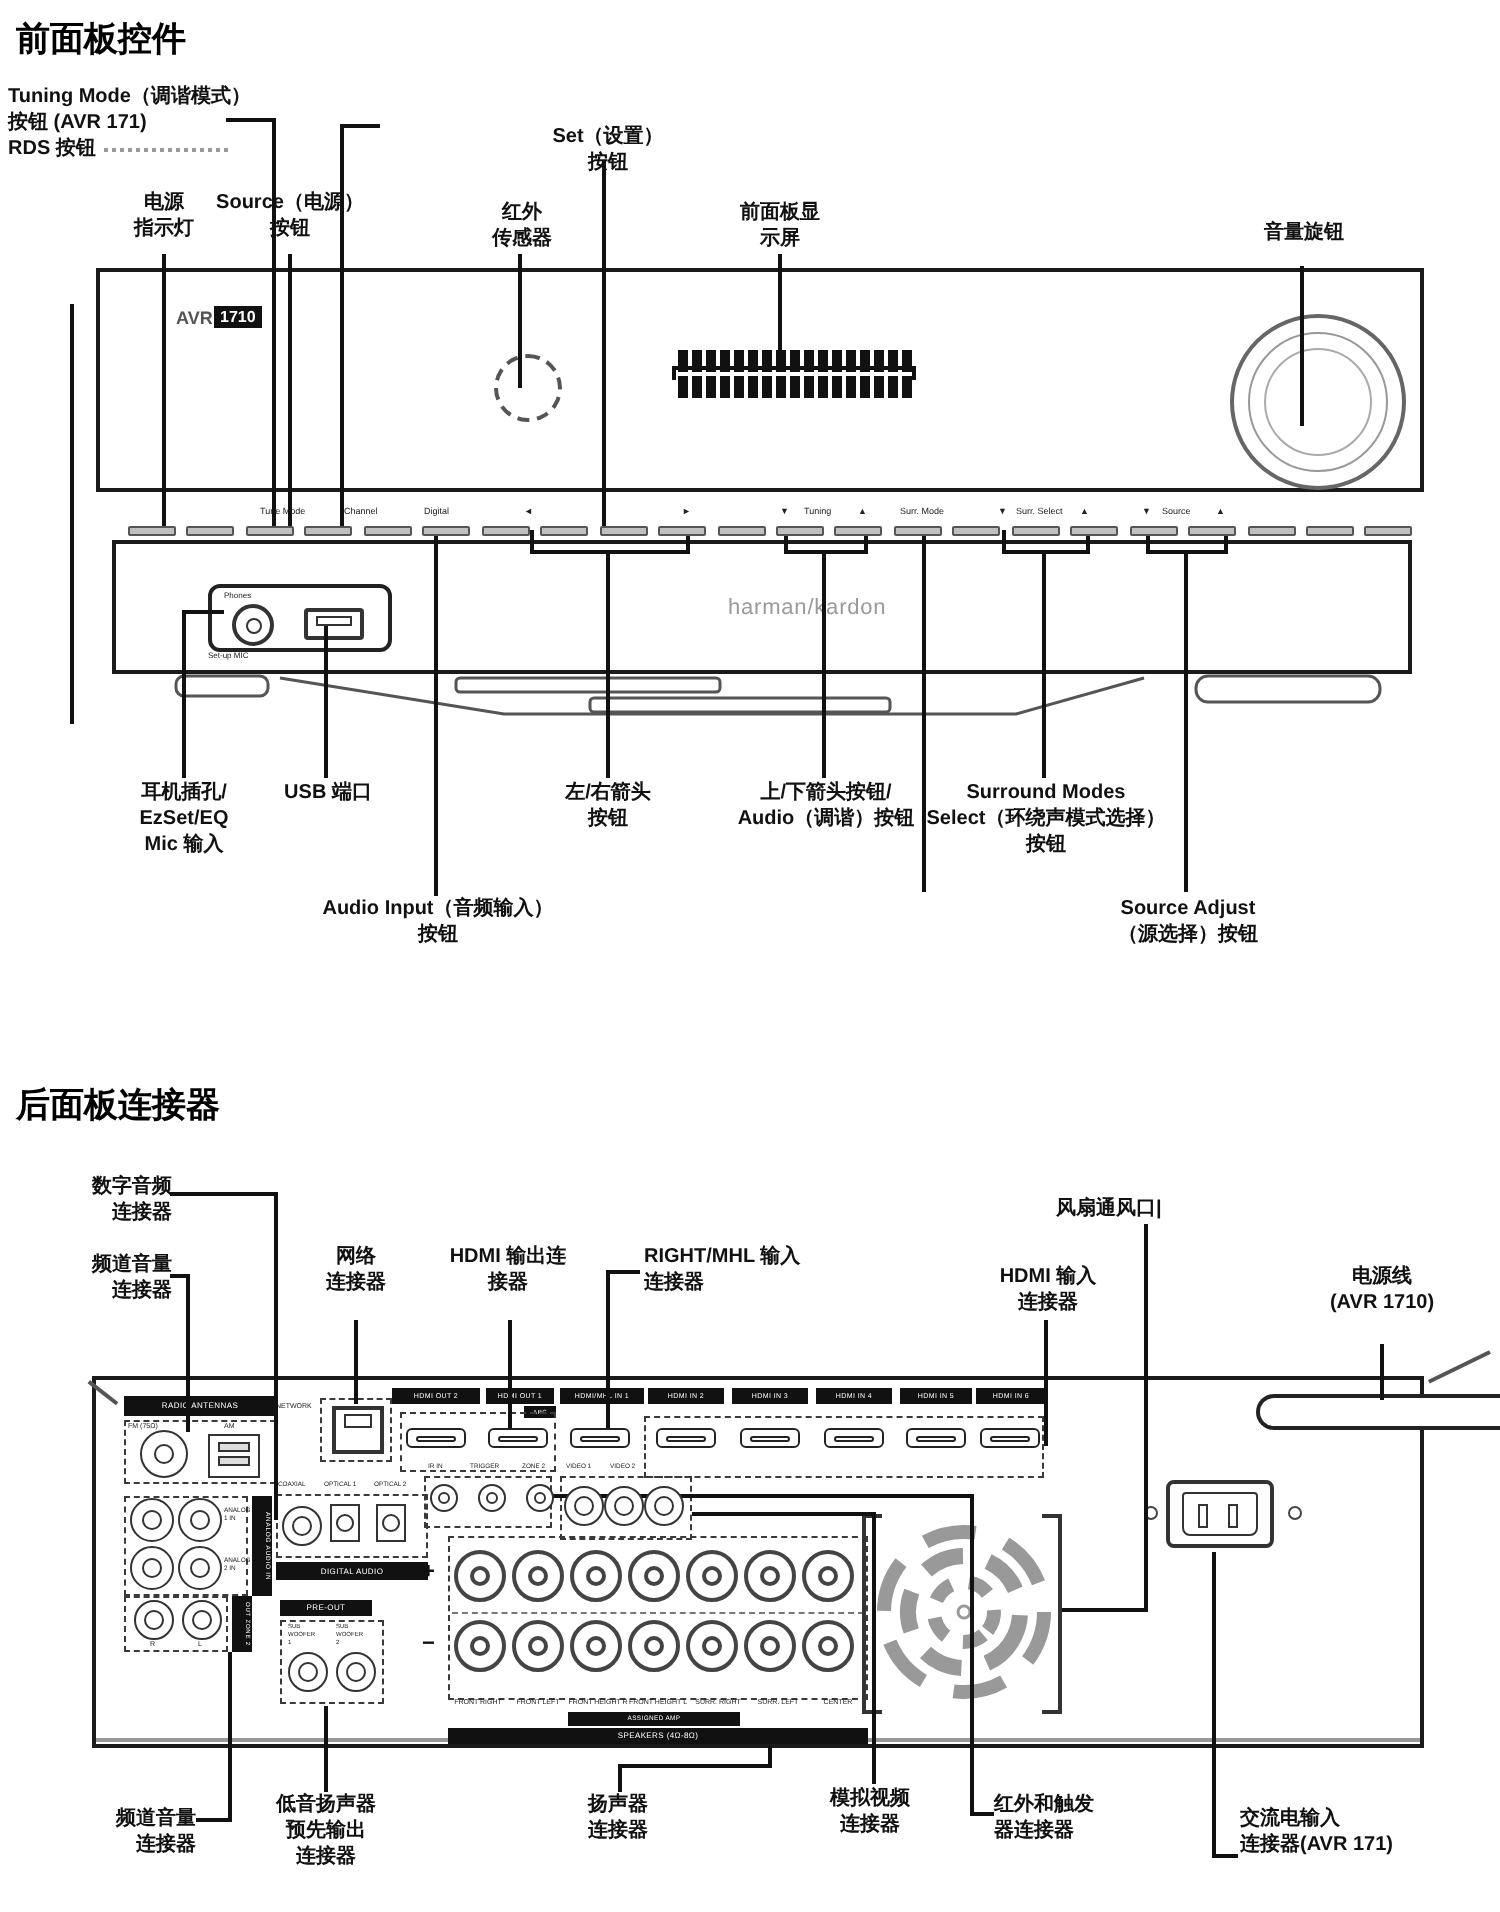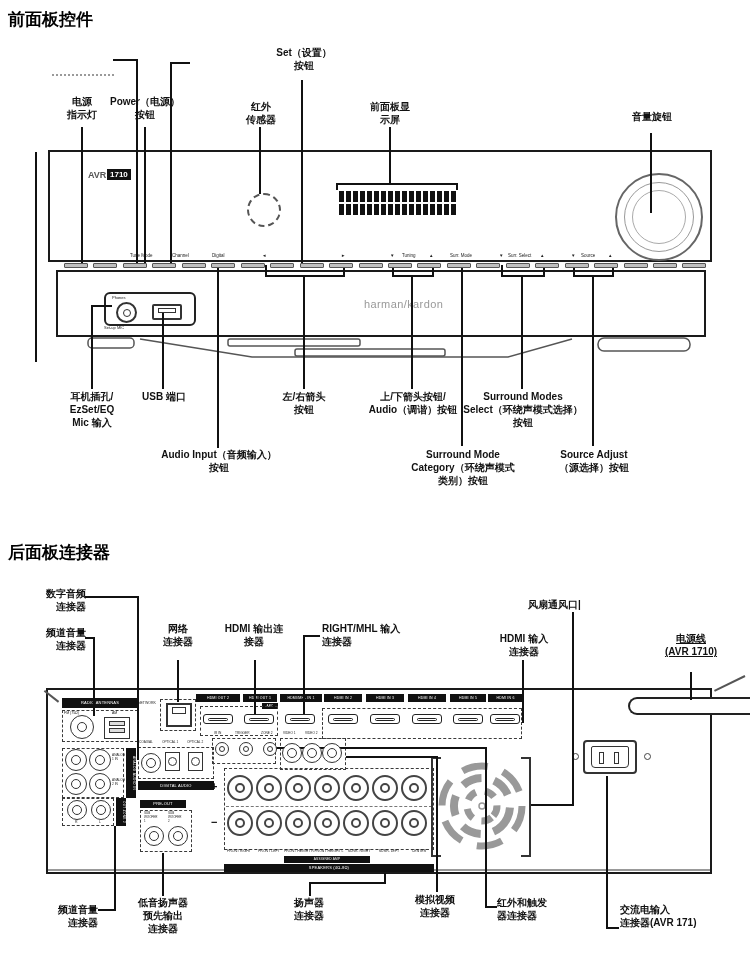--- a/index.html
+++ b/index.html
@@ -32,53 +32,53 @@
   .splabels{position:absolute;display:flex;}
   .splabels span{flex:1;font-size:3.5px;text-align:center;color:#222;white-space:nowrap;overflow:hidden;}
 </style>
 </head>
 <body>
 
 <div id="page">
 
   <div class="title" style="left:8px;top:8px;">前面板控件</div>
 
-  <div class="co tc" style="left:272px;top:46px;width:64px;">Set（设置）
+  <div class="co" style="left:4px;top:42px;">Tuning Mode（调谐模式）
+按钮 (AVR 171)
+RDS 按钮</div>
+  <div class="co tc" style="left:272px;top:62px;width:64px;">Set（设置）
 按钮</div>
   <div class="co tc" style="left:57px;top:95px;width:50px;">电源
 指示灯</div>
-  <div class="co tc" style="left:107px;top:95px;width:76px;">Power（电源）
+  <div class="co tc" style="left:107px;top:95px;width:76px;">Source（电源）
 按钮</div>
   <div class="co tc" style="left:235px;top:100px;width:52px;">红外
 传感器</div>
   <div class="co tc" style="left:364px;top:100px;width:52px;">前面板显
 示屏</div>
   <div class="co tc" style="left:622px;top:110px;width:60px;">音量旋钮</div>
 
   <div class="co tc" style="left:60px;top:390px;width:64px;">耳机插孔/
 EzSet/EQ
 Mic 输入</div>
   <div class="co tc" style="left:135px;top:390px;width:58px;">USB 端口</div>
   <div class="co tc" style="left:158px;top:448px;width:122px;">Audio Input（音频输入）
 按钮</div>
   <div class="co tc" style="left:274px;top:390px;width:60px;">左/右箭头
 按钮</div>
   <div class="co tc" style="left:365px;top:390px;width:96px;">上/下箭头按钮/
 Audio（调谐）按钮</div>
   <div class="co tc" style="left:463px;top:390px;width:120px;">Surround Modes
 Select（环绕声模式选择）
 按钮</div>
-  <div class="co tc" style="left:408px;top:448px;width:110px;">Surround Mode
-Category（环绕声模式
-类别）按钮</div>
   <div class="co tc" style="left:550px;top:448px;width:88px;">Source Adjust
 （源选择）按钮</div>
 
   <i class="vl" style="left:35px;top:152px;height:210px;width:1.5px;"></i>
-  <div class="panelbox" style="left:48px;top:150px;width:664px;height:112px;">
+  <div class="panelbox" style="left:48px;top:134px;width:664px;height:112px;">
     <span style="position:absolute;left:38px;top:18px;font-size:9px;font-weight:bold;color:#555;">AVR</span>
     <span style="position:absolute;left:57px;top:17px;font-size:8px;font-weight:bold;color:#fff;background:#111;padding:1px 3px;">1710</span>
     <div style="position:absolute;left:197px;top:41px;width:30px;height:30px;border:2px dashed #555;border-radius:50%;"></div>
     <div id="display-grid" style="position:absolute;left:289px;top:39px;display:grid;grid-template-columns:repeat(17,5px);grid-auto-rows:11px;gap:2px;">
         <i class="cell"></i>
         <i class="cell"></i>
         <i class="cell"></i>
         <i class="cell"></i>
         <i class="cell"></i>
         <i class="cell"></i>
@@ -200,21 +200,21 @@
 连接器</div>
   <div class="co tc" style="left:150px;top:622px;width:56px;">网络
 连接器</div>
   <div class="co tc" style="left:216px;top:622px;width:76px;">HDMI 输出连
 接器</div>
   <div class="co" style="left:322px;top:622px;">RIGHT/MHL 输入
 连接器</div>
   <div class="co" style="left:528px;top:598px;">风扇通风口|</div>
   <div class="co tc" style="left:492px;top:632px;width:64px;">HDMI 输入
 连接器</div>
-  <div class="co tc" style="left:648px;top:632px;width:86px;text-decoration:underline;">电源线
+  <div class="co tc" style="left:648px;top:632px;width:86px;">电源线
 (AVR 1710)</div>
 
   <div class="co tr" style="left:40px;top:903px;width:58px;">频道音量
 连接器</div>
   <div class="co tc" style="left:128px;top:896px;width:70px;">低音扬声器
 预先输出
 连接器</div>
   <div class="co tc" style="left:274px;top:896px;width:70px;">扬声器
 连接器</div>
   <div class="co tc" style="left:405px;top:893px;width:60px;">模拟视频

